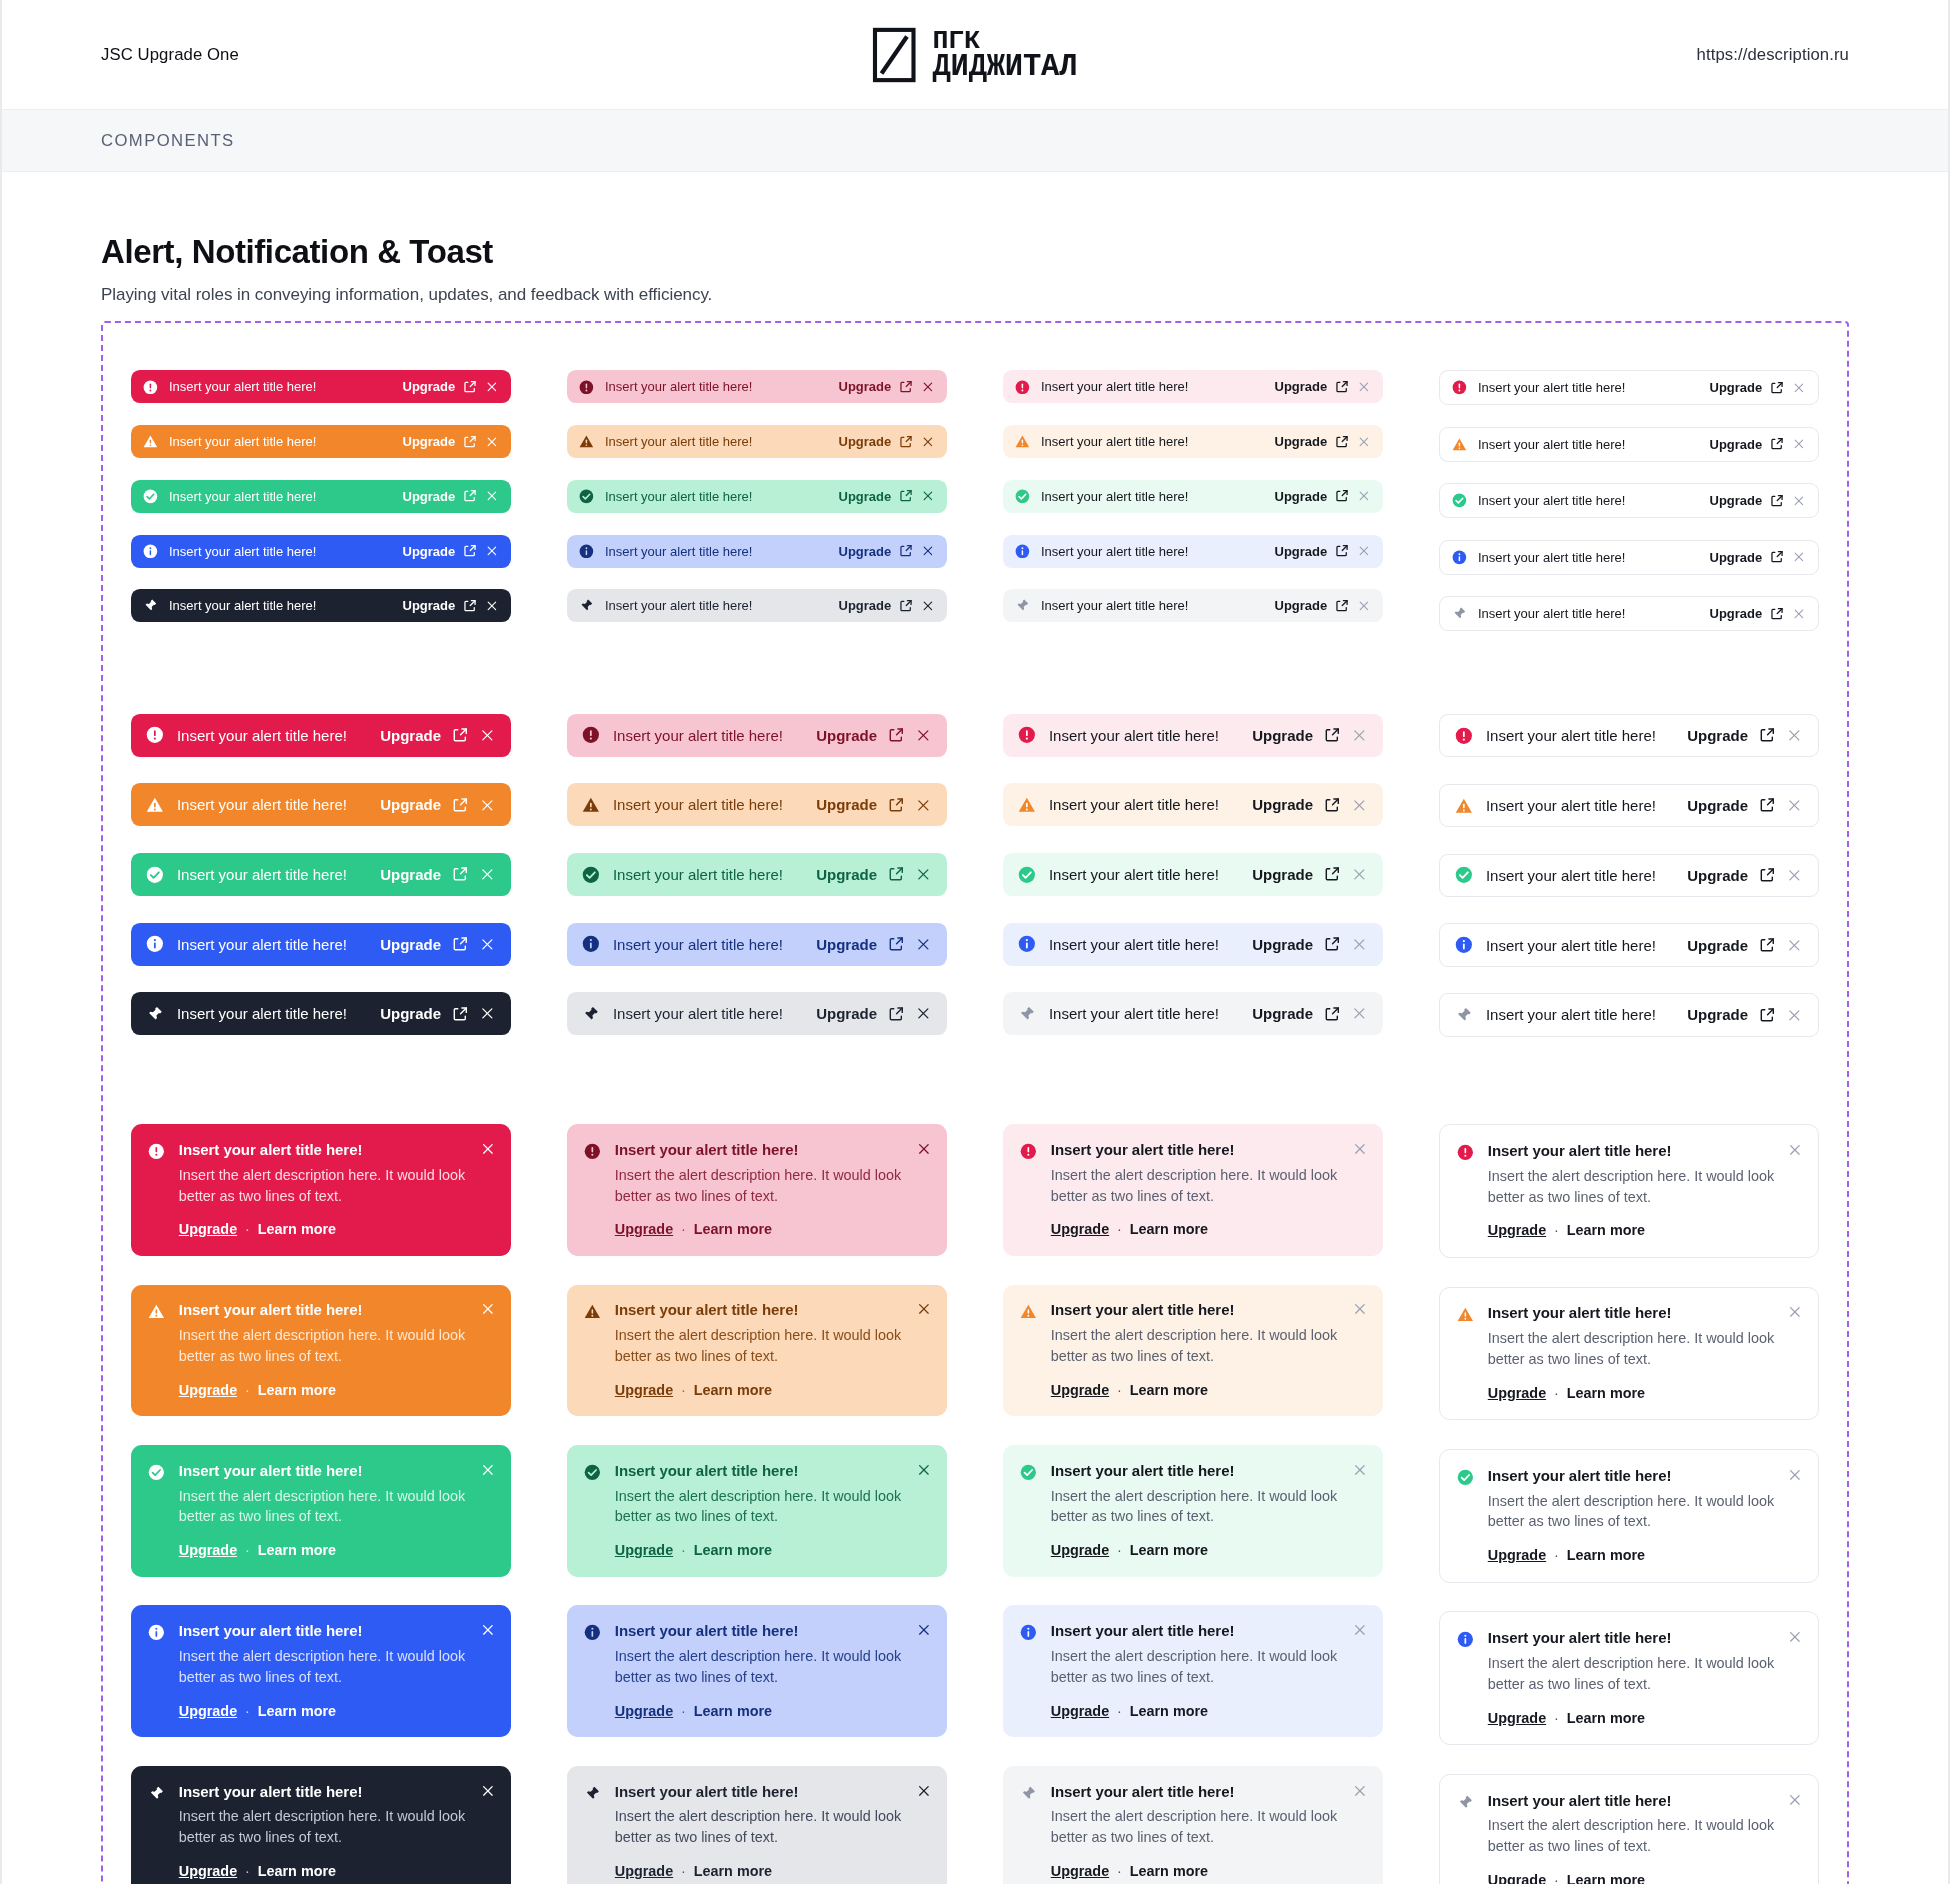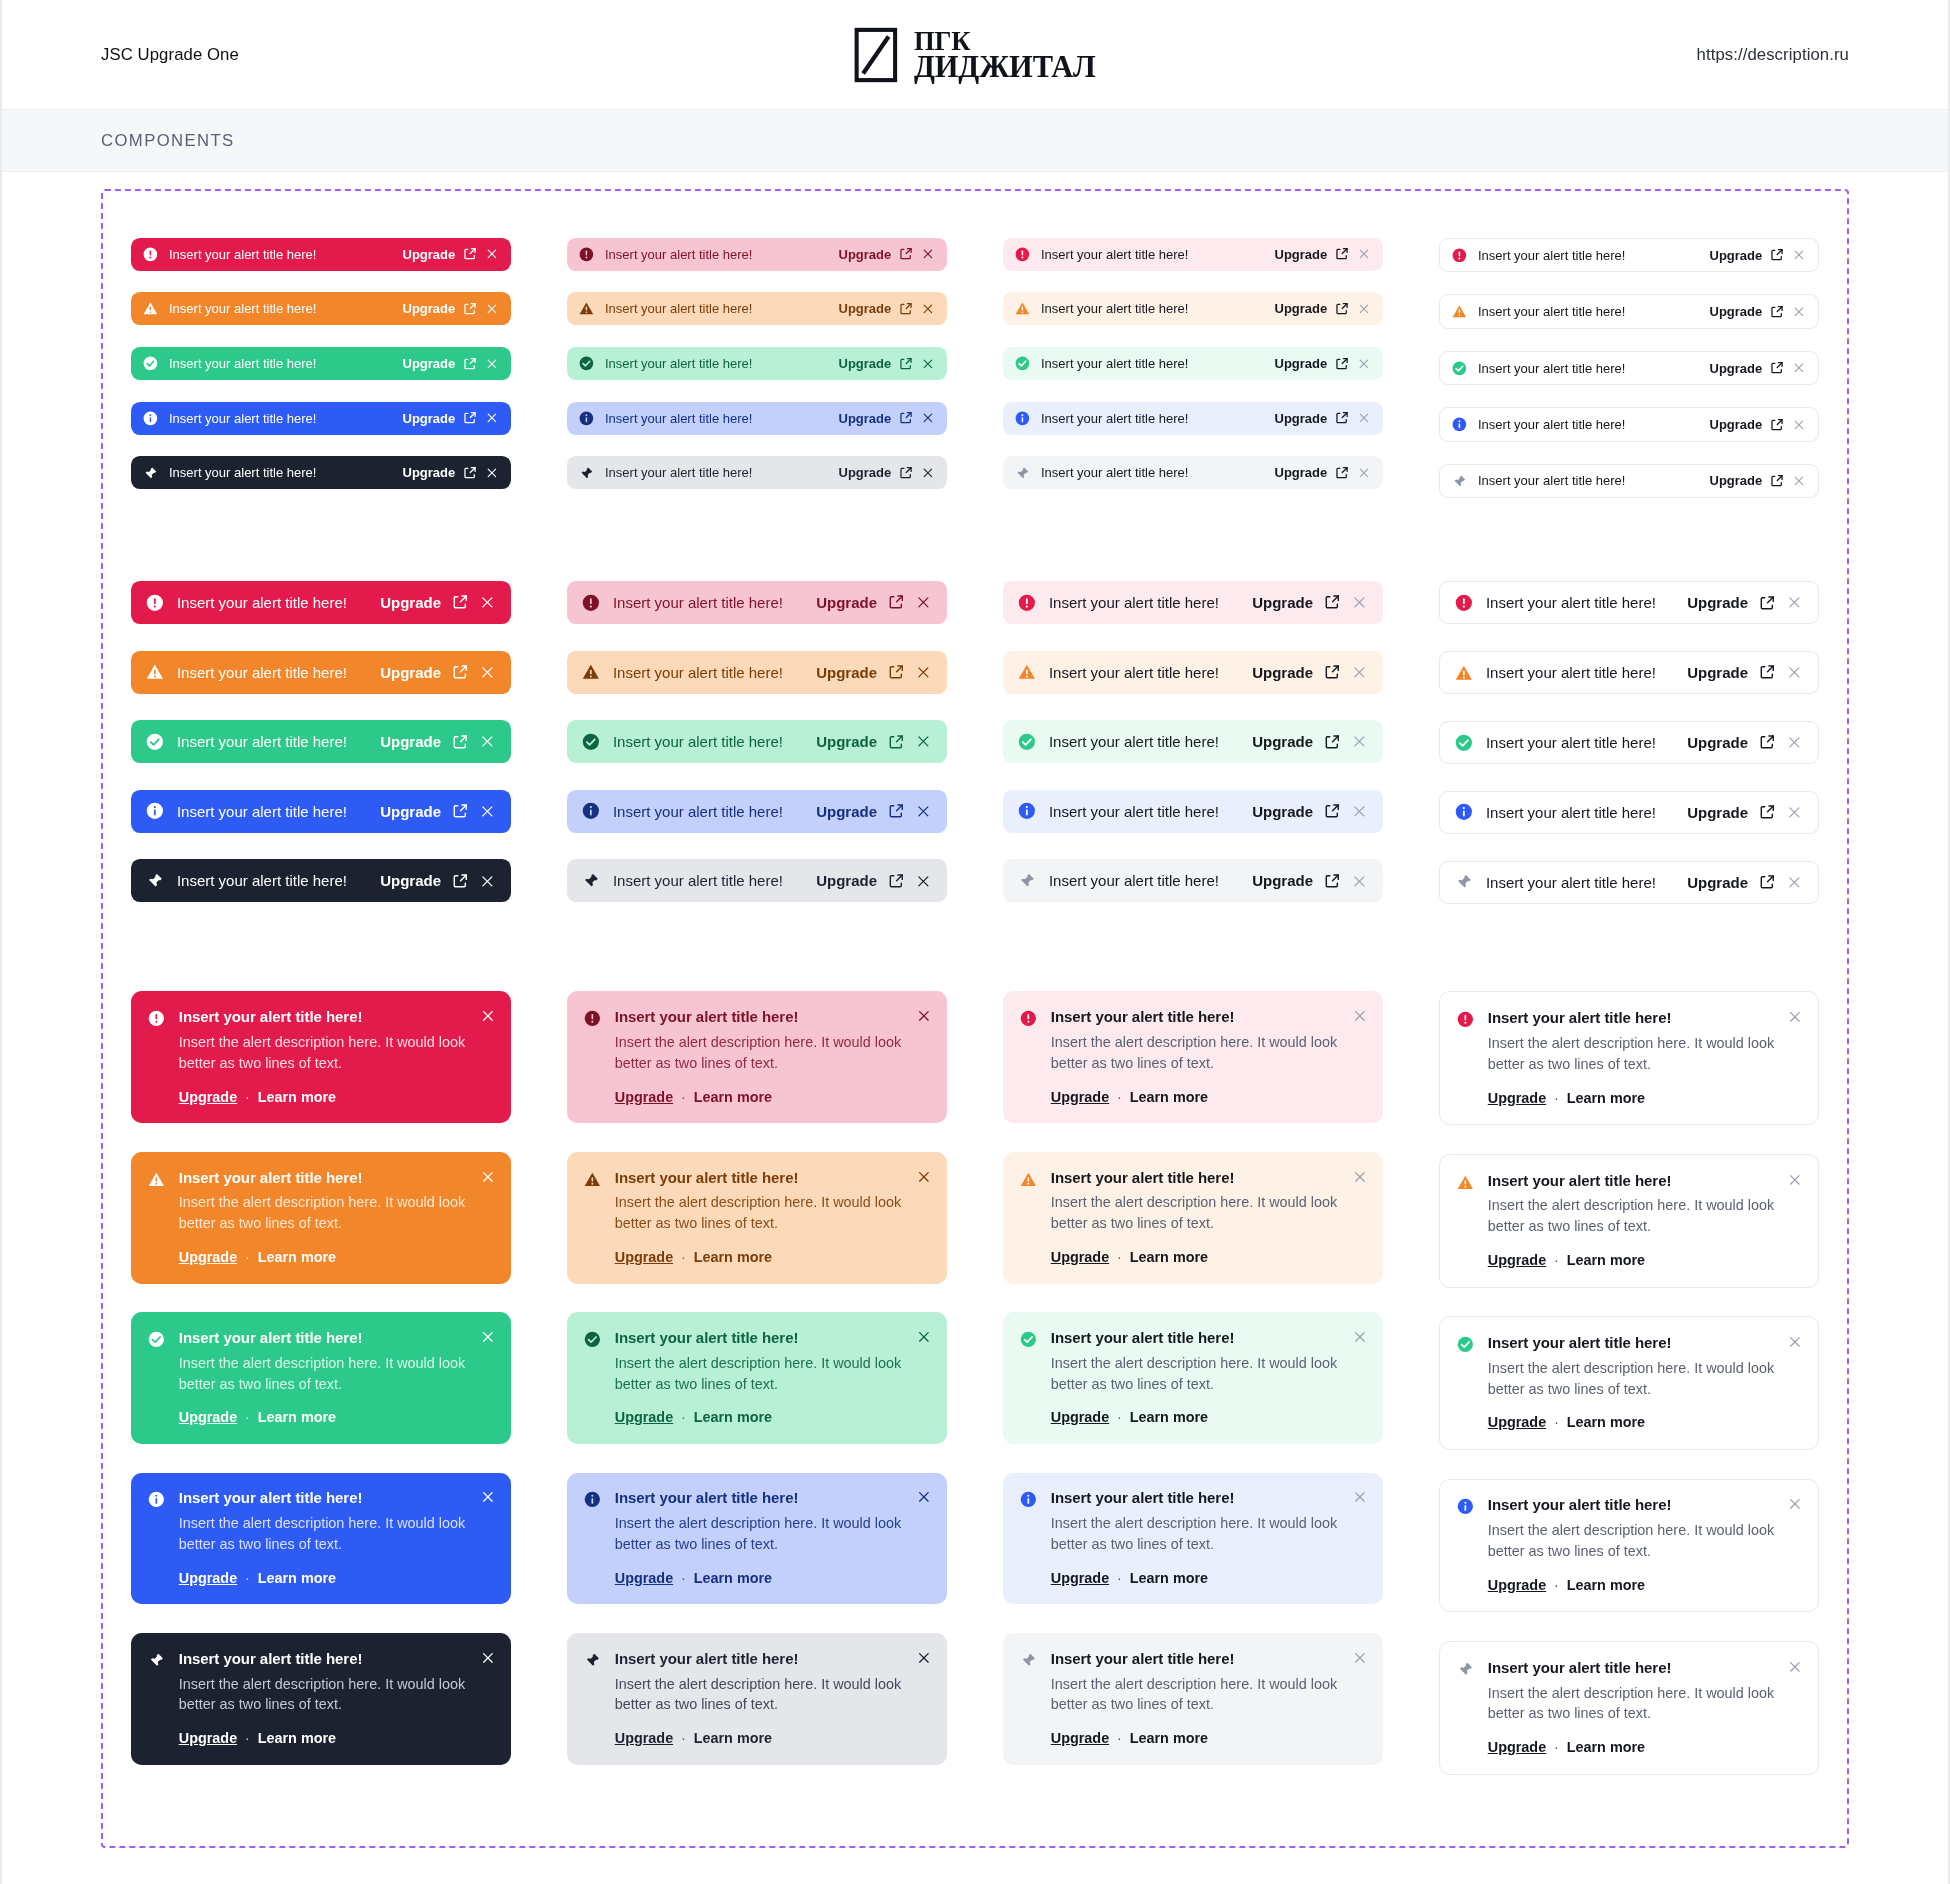--- a/index.html
+++ b/index.html
@@ -43,21 +43,21 @@
     transform: translate(-50%, -50%);
     display: flex;
     align-items: center;
     gap: 16.7px;
   }
   .logo-mark { display: block; }
   .logo-text {
     display: flex;
     flex-direction: column;
     line-height: .92;
-    font-family: Liberation Serif, serif;
+    font-family: Liberation Mono, monospace;
     font-weight: 700;
     font-size: 29.6px;
     letter-spacing: -0.2px;
     color: #10131a;
   }
   .logo-text .l1 { font-size: 26.6px; }
   .logo-text .l2 { font-size: 30.5px; }
 
   
   .compbar {
@@ -220,20 +220,24 @@
         <span class="l2">ДИДЖИТАЛ</span>
       </span>
     </div>
     <div class="topbar-right">https://description.ru</div>
   </div>
 
   <div class="compbar">
     <div class="compbar-label">COMPONENTS</div>
   </div>
 
+  <div class="titleblock">
+    <h1 class="page-title">Alert, Notification &amp; Toast</h1>
+    <p class="page-sub">Playing vital roles in conveying information, updates, and feedback with efficiency.</p>
+  </div>
 
   <div class="canvas">
 
     <div class="grid">
       <div class="col" id="c-s-solid">
           <div class="bar sz-s row-gap-s" style="background: rgb(226, 27, 76);">
             <span class="ic">
               <svg viewBox="0 0 24 24">
                 <circle cx="12" cy="12" r="11" fill="#ffffff"></circle>
                 <rect x="10.8" y="5.6" width="2.4" height="8" rx="1.2" fill="#e21b4c"></rect>

